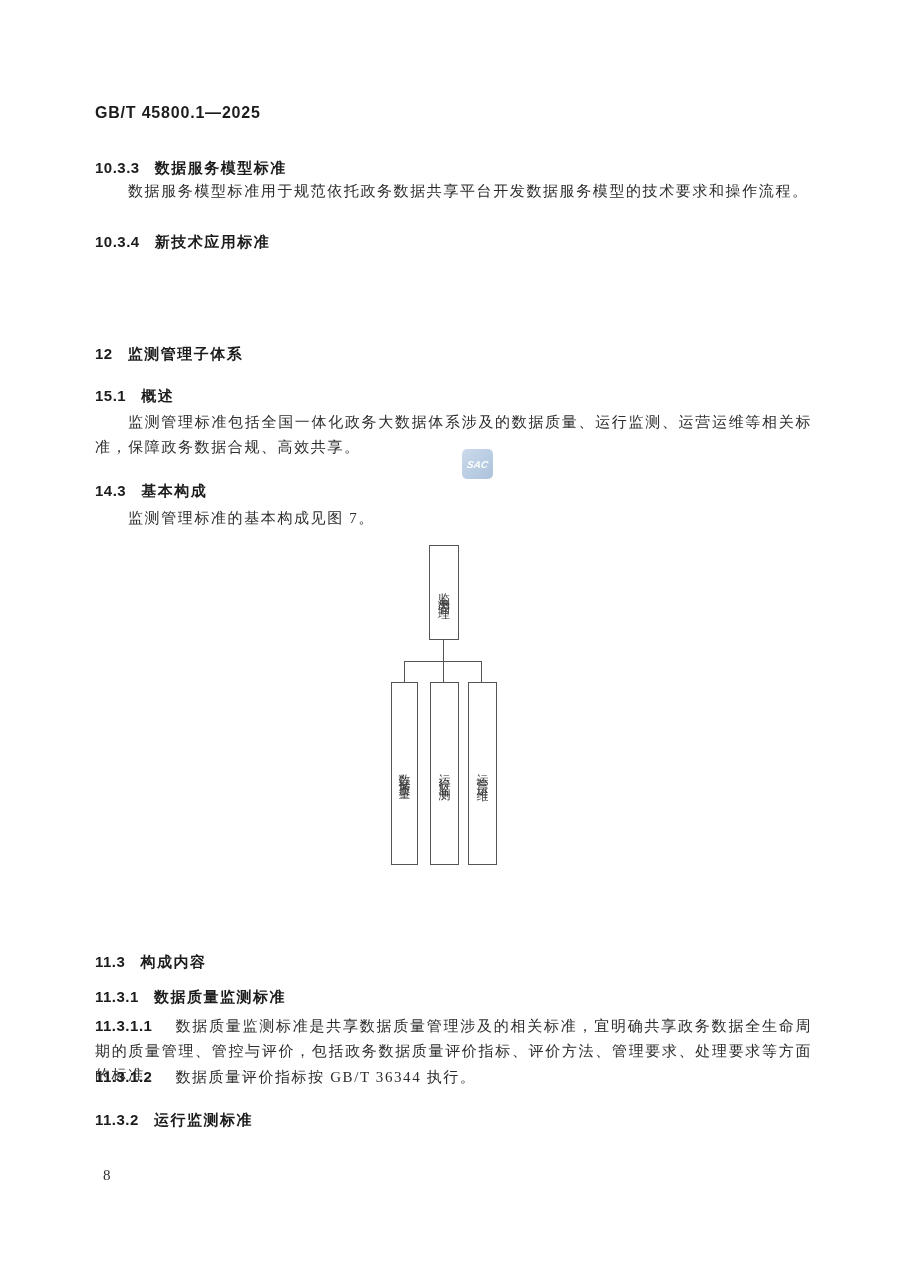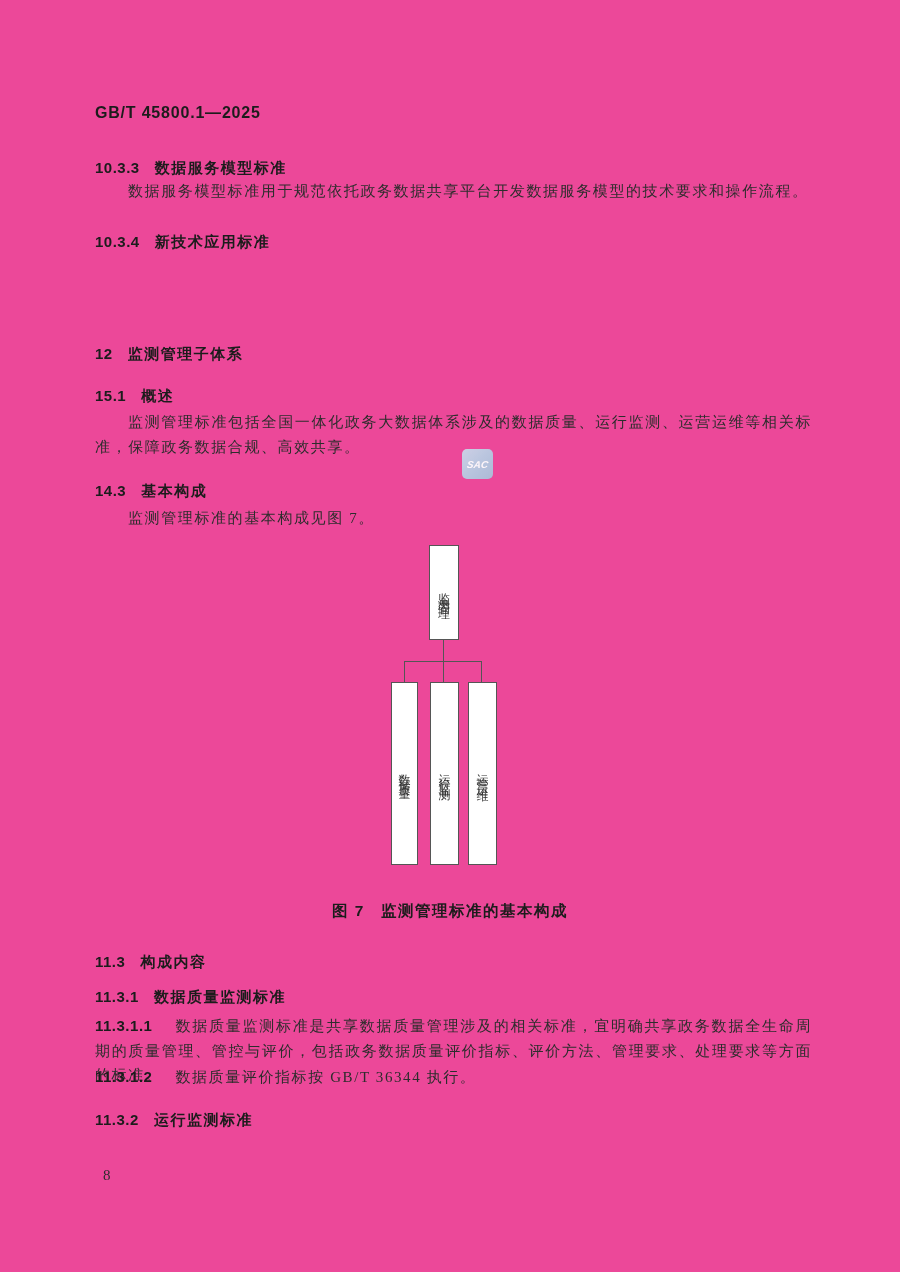--- a/index.html
+++ b/index.html
@@ -1,20 +1,20 @@
 <!DOCTYPE html>
 <html><head>
 <meta charset="utf-8">
 <style>
   html,body{margin:0;padding:0;background:#e8e8e8;}
   .page{
     position:relative;
     width:900px;height:1272px;
     margin:0 auto;
-    background:#ec4899;
+    background:#ffffff;
     font-family:"Liberation Serif", serif;
     color:#2d2d2d;
     overflow:hidden;
   }
   .doc-code{
     position:absolute;left:95px;top:104px;
     font-family:"Liberation Sans", sans-serif;
     font-weight:bold;font-size:16px;letter-spacing:0.8px;color:#1c1c1c;
   }
   .h{
@@ -118,23 +118,20 @@
       <span class="vtext">数据质量</span>
     </div>
     <div class="fbox" style="left:430px;top:682px;width:27px;height:181px">
       <span class="vtext">运行监测</span>
     </div>
     <div class="fbox" style="left:468px;top:682px;width:27px;height:181px">
       <span class="vtext">运营运维</span>
     </div>
   </div>
 
-  <div class="caption">
-    <span>图 7</span><span class="cap2">监测管理标准的基本构成</span>
-  </div>
 
   <div class="h" style="top:953px">
     <span class="hnum">11.3</span><span>构成内容</span>
   </div>
 
   <div class="h" style="top:988px">
     <span class="hnum">11.3.1</span><span>数据质量监测标准</span>
   </div>
 
   <p class="body" style="top:1014px">

